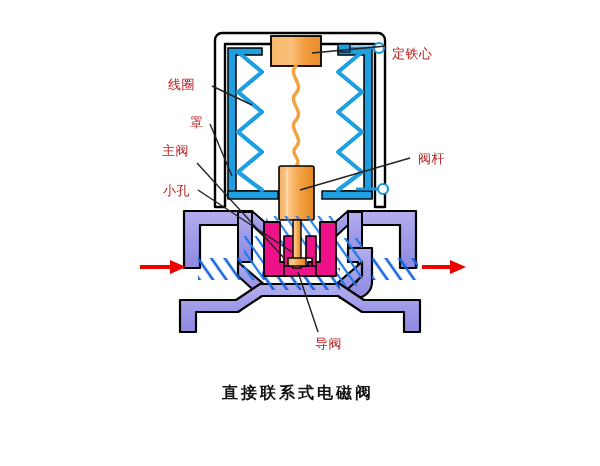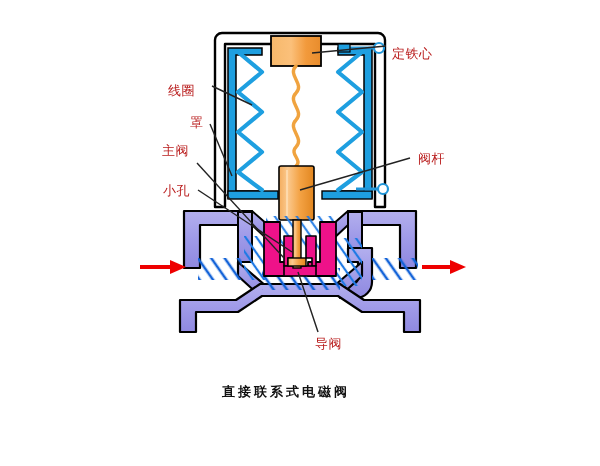--- a/index.html
+++ b/index.html
@@ -33,21 +33,21 @@
     font-family: "DejaVu Sans", "Liberation Sans", sans-serif;
     font-size: 13px;
     color: #b91c1c;
     white-space: nowrap;
     letter-spacing: 0.5px;
     line-height: 1;
   }
   .title-txt {
     position: absolute;
     font-family: "DejaVu Serif", "Liberation Serif", serif;
-    font-size: 13px;
+    font-size: 16px;
     font-weight: bold;
     color: #111111;
     white-space: nowrap;
     letter-spacing: 3px;
   }
 </style>
 </head>
 <body>
 
 <div id="diagram-root">
@@ -198,21 +198,21 @@
       <line x1="198" y1="190" x2="292" y2="252" stroke-width="1.4"></line>
 
       <line x1="386" y1="46" x2="312" y2="53" stroke-width="1.4"></line>
 
       <line x1="410" y1="158" x2="300" y2="190" stroke-width="1.4"></line>
 
       <line x1="318" y1="332" x2="298" y2="272" stroke-width="1.4"></line>
     </g>
   </svg>
 
-  <div class="lbl" style="left:168px; top:84px;">线圈</div>
+  <div class="lbl" style="left:168px; top:78px;">线圈</div>
 
   <div class="lbl" style="left:190px; top:116px;">罩</div>
 
   <div class="lbl" style="left:162px; top:144px;">主阀</div>
 
   <div class="lbl" style="left:163px; top:184px;">小孔</div>
 
   <div class="lbl" style="left:392px; top:47px;">定铁心</div>
 
   <div class="lbl" style="left:418px; top:152px;">阀杆</div>

